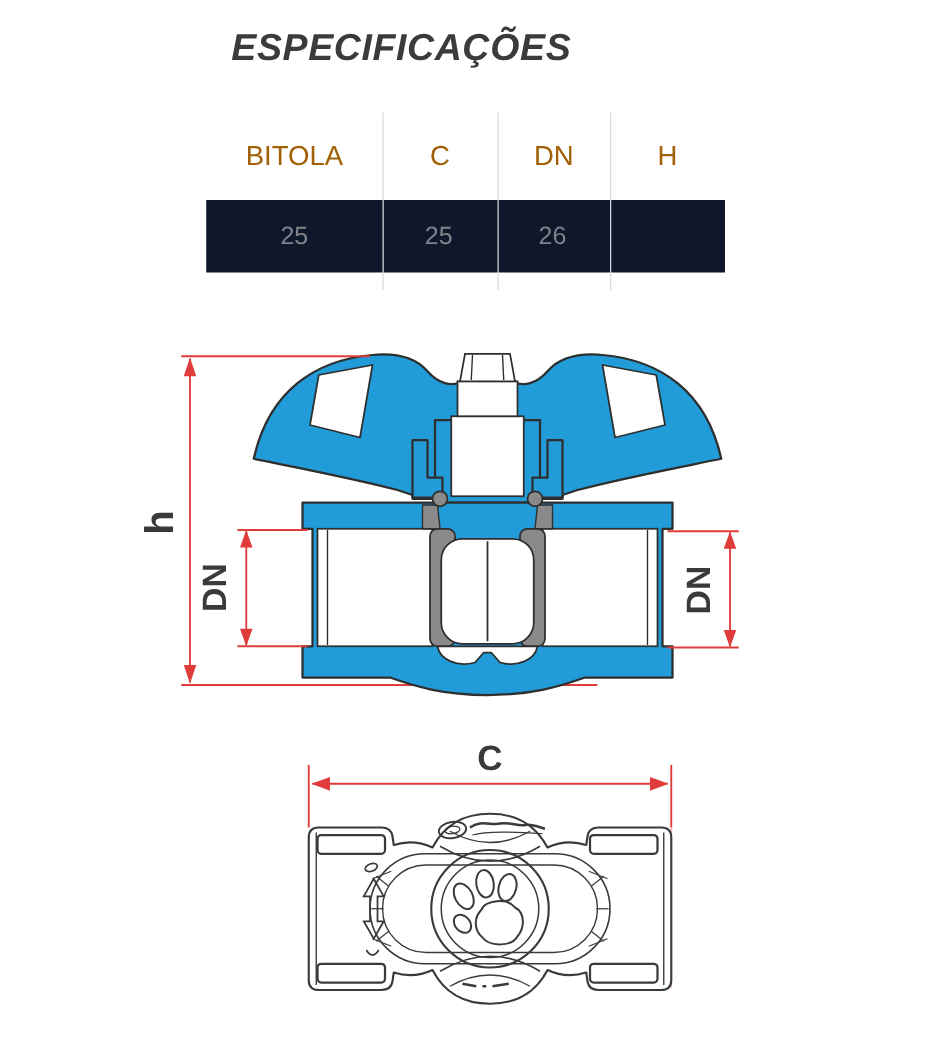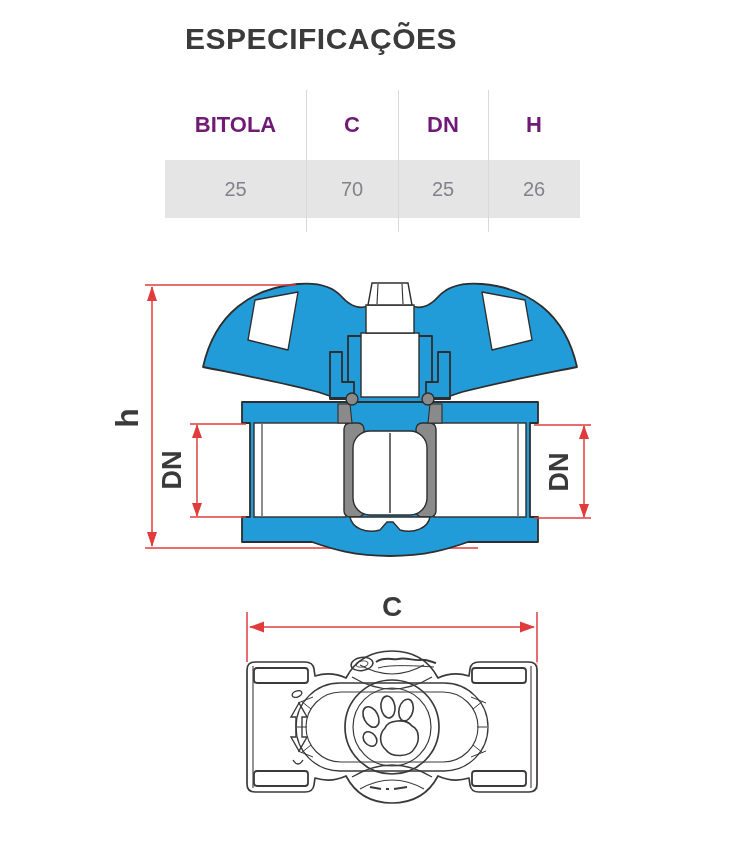--- a/index.html
+++ b/index.html
@@ -2,29 +2,29 @@
 <html><head>
 <meta charset="utf-8">
 <style>
   html,body{margin:0;padding:0;background:#ffffff;}
   .page{
     position:relative;width:742px;height:846px;background:#ffffff;overflow:hidden;
     font-family:"Liberation Sans","DejaVu Sans",sans-serif;
   }
   .page-title{
     position:absolute;left:185px;top:22px;
-    font-size:30px;font-weight:700;color:#3b3b3b;letter-spacing:0.5px;
+    font-size:30px;font-weight:700;color:#3b3b3b;letter-spacing:0.5px;font-style:italic;
   }
   .spec-table{position:absolute;left:165px;top:90px;width:415px;height:142px;}
   .tbl-row{display:flex;width:100%;}
   .tbl-head{height:70px;}
-  .tbl-data{height:58px;background:#e5e5e5;}
+  .tbl-data{height:58px;background:#0f172a;}
   .cell{display:flex;align-items:center;justify-content:center;}
   .c0{width:141px;} .c1{width:92px;} .c2{width:90px;} .c3{width:92px;}
-  .head-cell{font-size:22px;font-weight:700;color:#701a75;}
+  .head-cell{font-size:22px;font-weight:400;color:#a16207;}
   .data-cell{font-size:20px;font-weight:400;color:#82828a;}
   .v-sep{position:absolute;top:0;width:1px;height:142px;background:#d9d9d9;}
   .sep1{left:141px;} .sep2{left:233px;} .sep3{left:323px;}
   svg text{font-family:"Liberation Sans","DejaVu Sans",sans-serif;}
   .dimlbl{fill:#3a3a3a;font-weight:700;}
 </style>
 </head>
 <body>
 
 <div class="page">
@@ -33,21 +33,20 @@
 
   <div class="spec-table">
     <div class="tbl-row tbl-head">
       <div class="cell c0 head-cell">BITOLA</div>
       <div class="cell c1 head-cell">C</div>
       <div class="cell c2 head-cell">DN</div>
       <div class="cell c3 head-cell">H</div>
     </div>
     <div class="tbl-row tbl-data">
       <div class="cell c0 data-cell">25</div>
-      <div class="cell c1 data-cell">70</div>
       <div class="cell c2 data-cell">25</div>
       <div class="cell c3 data-cell">26</div>
     </div>
     <div class="v-sep sep1"></div>
     <div class="v-sep sep2"></div>
     <div class="v-sep sep3"></div>
   </div>
 
   <svg width="742" height="846" viewBox="0 0 742 846" style="position:absolute;left:0;top:0;">
 

